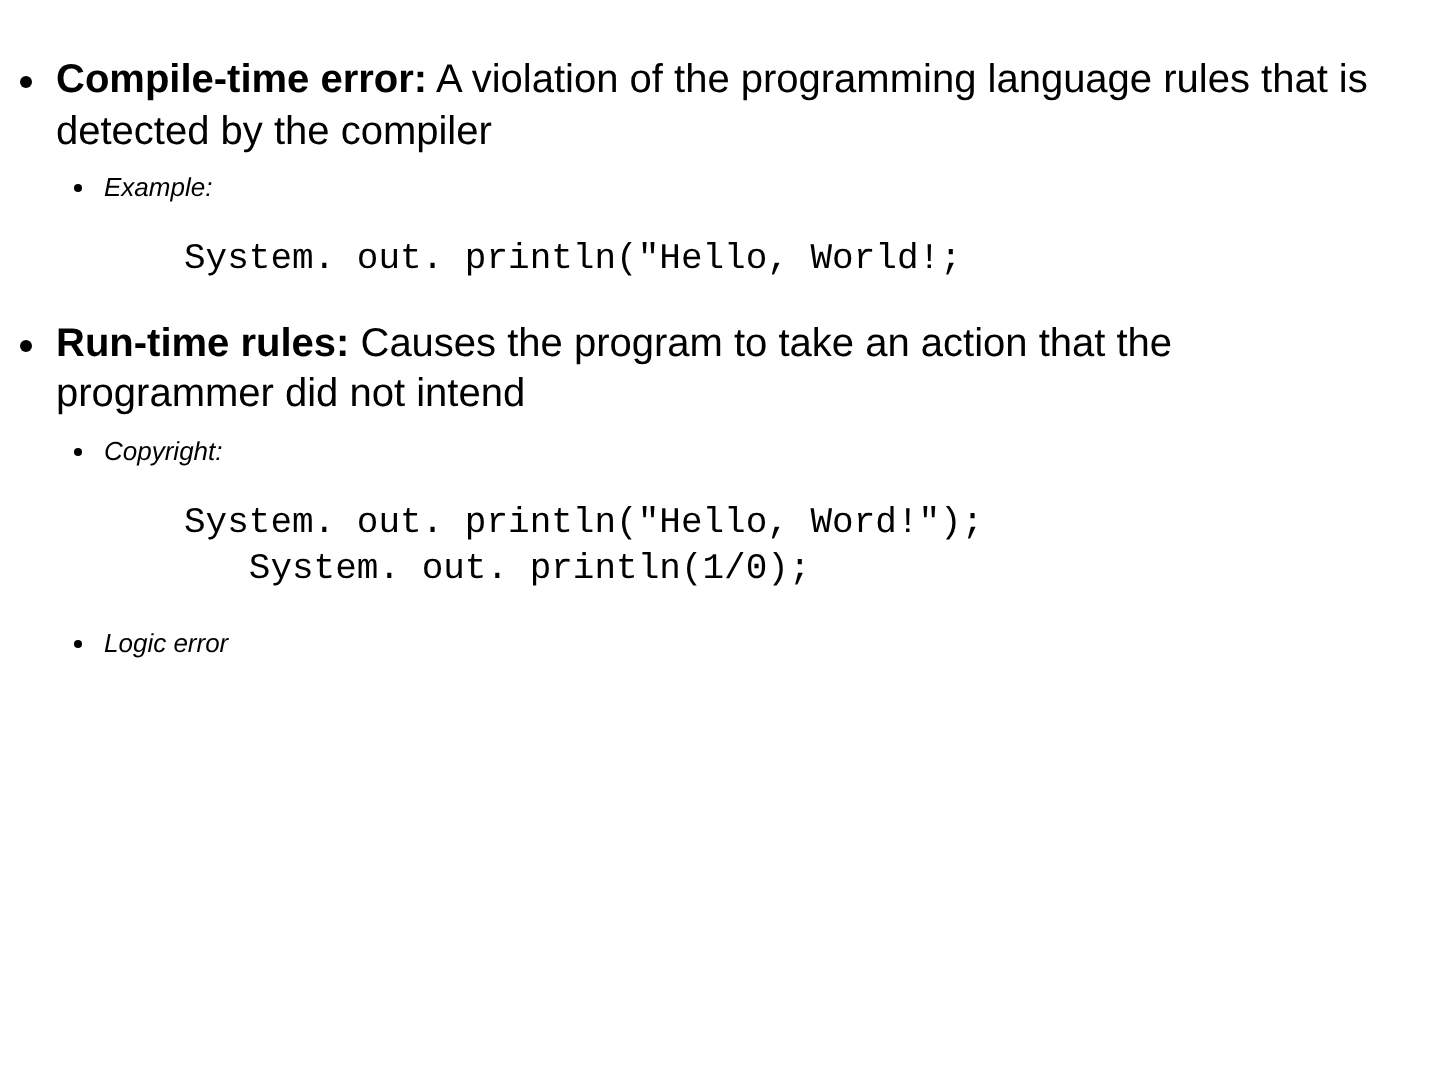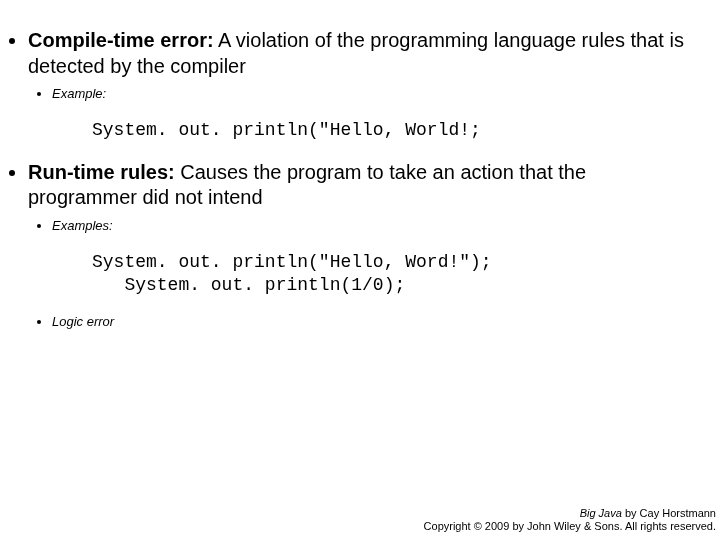--- a/index.html
+++ b/index.html
@@ -93,31 +93,25 @@
       <span class="term">Compile-time error:</span><span> A violation of the programming language rules that is detected by the compiler</span>
       <ul class="level2">
         <li>Example:</li>
       </ul>
       <div class="code-block">System. out. println("Hello, World!;</div>
     </li>
 
     <li>
       <span class="term">Run-time rules:</span><span> Causes the program to take an action that the programmer did not intend</span>
       <ul class="level2">
-        <li>Examples:</li>
+        <li>Copyright:</li>
       </ul>
       <div class="code-block">System. out. println("Hello, Word!");
    System. out. println(1/0);</div>
       <ul class="level2">
         <li>Logic error</li>
       </ul>
     </li>
 
   </ul>
 
-  <div class="footer">
-    <div>
-      <span class="book">Big Java</span><span> by Cay Horstmann</span>
-    </div>
-    <div>Copyright © 2009 by John Wiley &amp; Sons. All rights reserved.</div>
-  </div>
 
 </div>
 
 </body></html>

